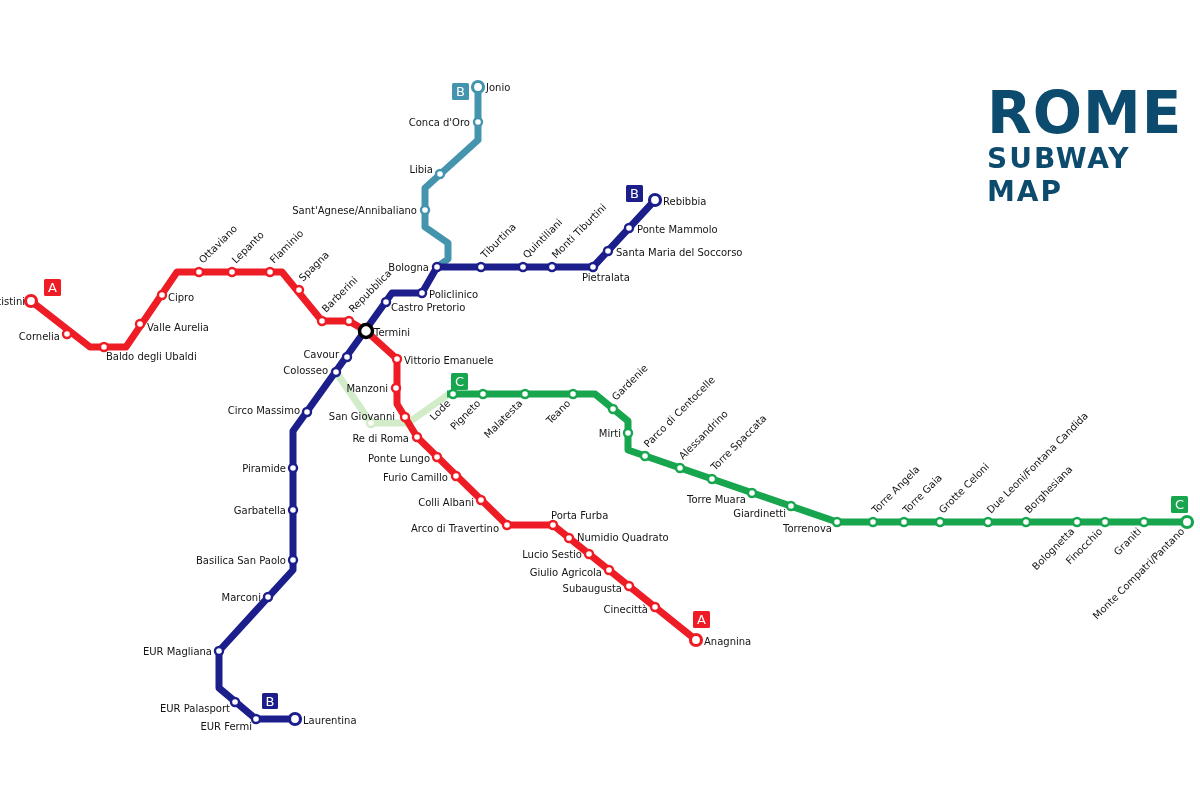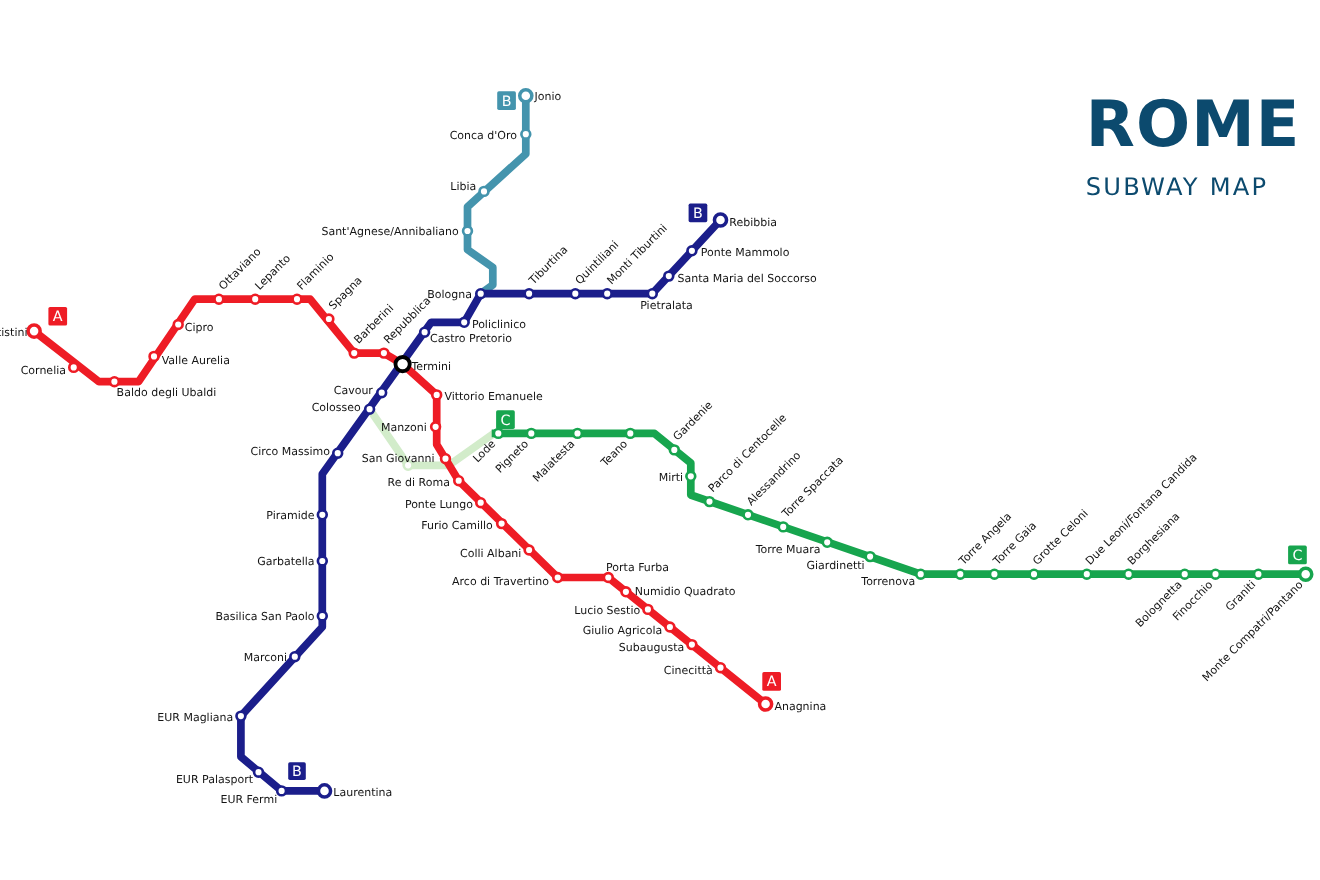--- a/index.html
+++ b/index.html
@@ -2,21 +2,21 @@
 <html><head>
 <meta charset="utf-8">
 <style>
   html,body{margin:0;padding:0;background:#fff;}
   #stage{position:relative;width:1200px;height:800px;background:#fff;overflow:hidden;
          font-family:"DejaVu Sans","Liberation Sans",sans-serif;}
   #map-svg{position:absolute;left:0;top:0;}
   #map-svg text{font-family:"DejaVu Sans","Liberation Sans",sans-serif;}
   .title-block{position:absolute;left:987px;top:84px;color:#0c4a6e;}
   .title-heading{font-size:58px;font-weight:bold;line-height:1.0;letter-spacing:1px;}
-  .title-sub{font-size:22px;font-weight:normal;letter-spacing:2px;margin-top:16px;}
+  .title-sub{font-size:28px;font-weight:bold;letter-spacing:2px;margin-top:0;}
 </style>
 </head>
 <body>
 
 <div id="stage">
   <svg id="map-svg" width="1200" height="800" viewBox="0 0 1200 800">
       <polyline points="336,372 371,423 408,423 449,394" fill="none" stroke="#d2ecca" stroke-width="7" stroke-linejoin="round" stroke-linecap="butt"></polyline>
       <polyline points="447,394 595,394 628,421 628,450 837,522 1187,522" fill="none" stroke="#17a54e" stroke-width="7" stroke-linejoin="round" stroke-linecap="butt"></polyline>
       <polyline points="478,87 478,140 425,188 425,227 448,243 448,259 437,267" fill="none" stroke="#4494ad" stroke-width="7" stroke-linejoin="round" stroke-linecap="butt"></polyline>
       <polyline points="655,200 593,267 437,267 422,293 392,293 293,431 293,570 219,651 219,688 256,719 295,719" fill="none" stroke="#1b1e8b" stroke-width="7" stroke-linejoin="round" stroke-linecap="butt"></polyline>

